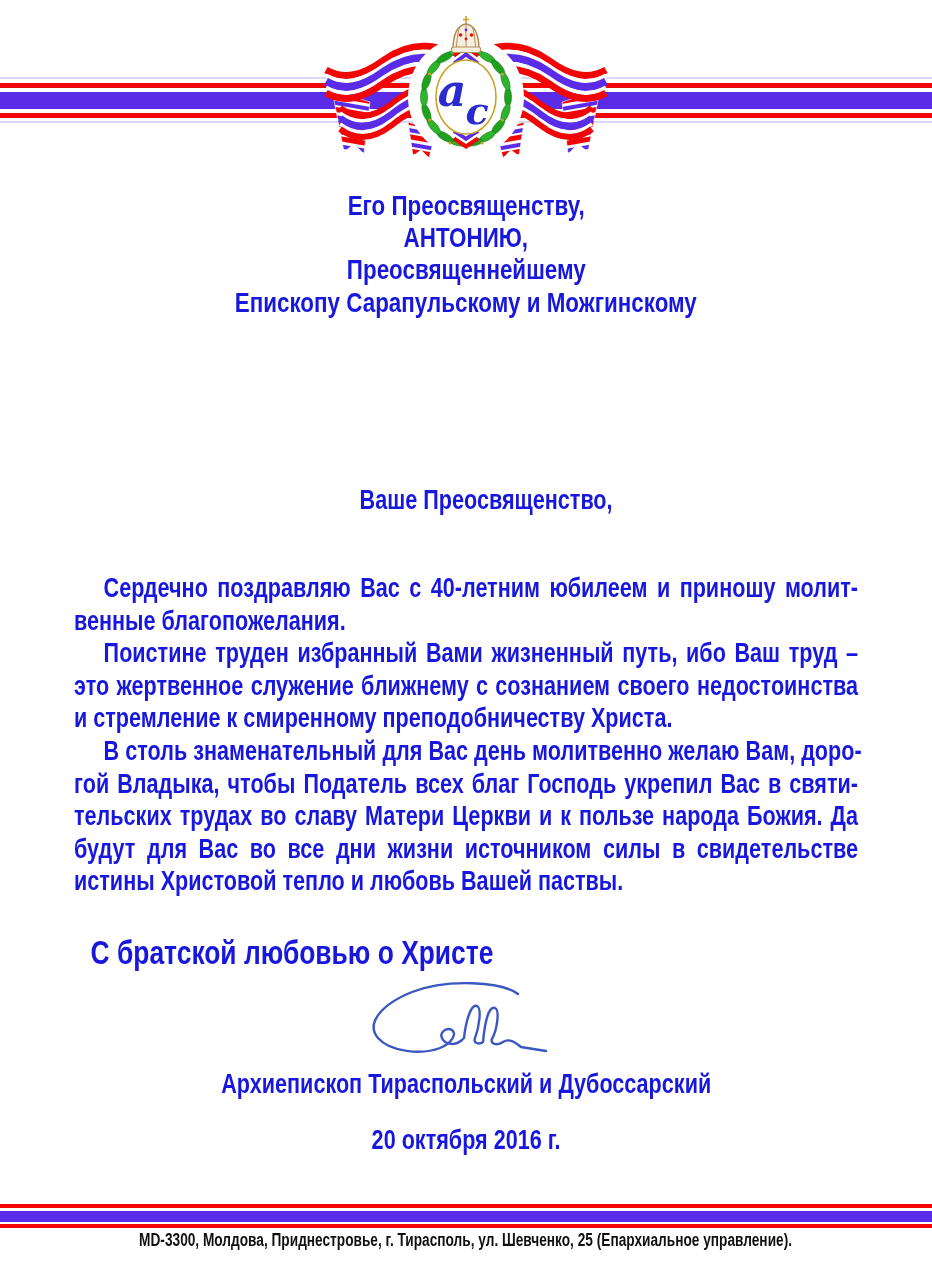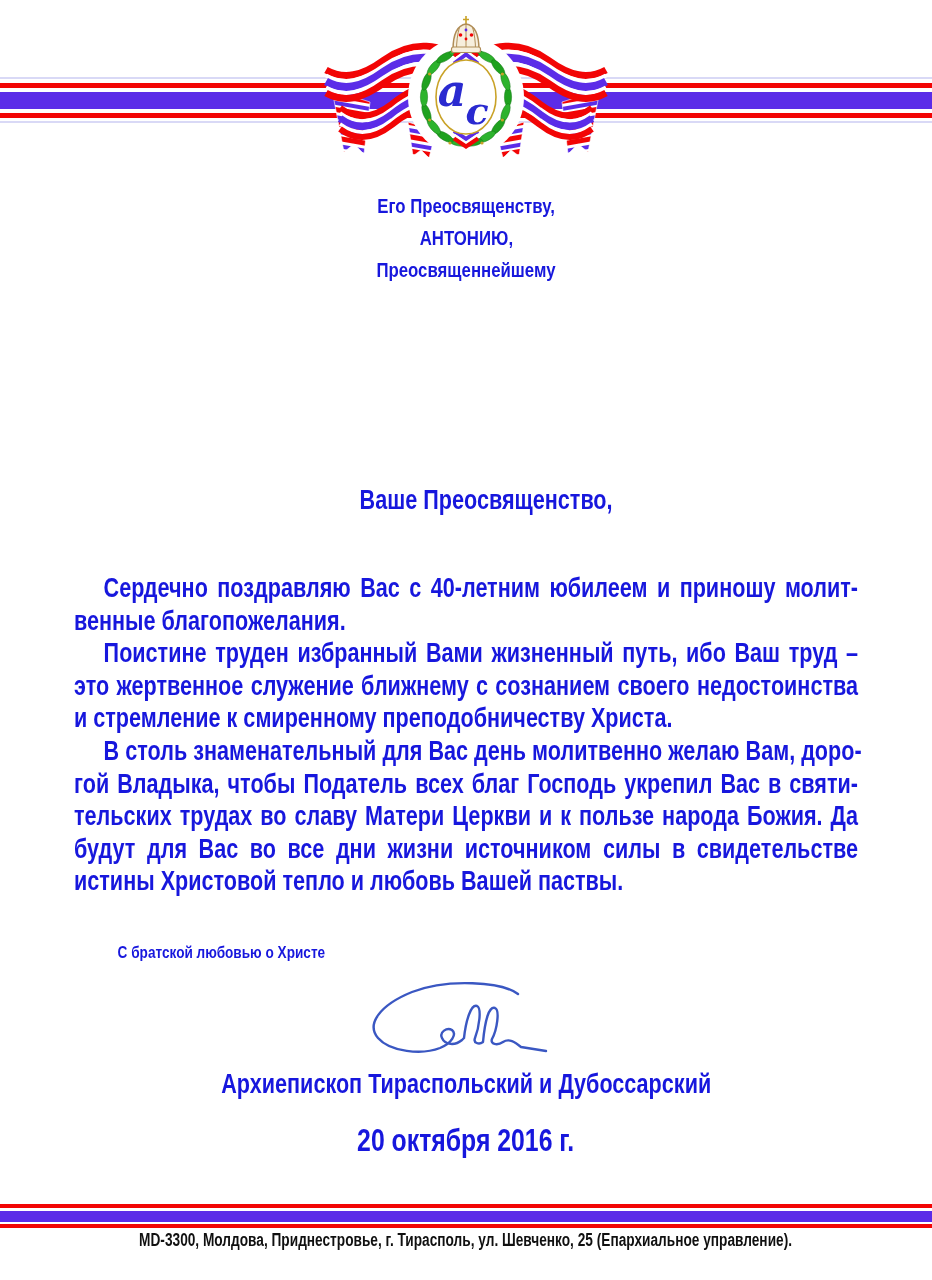--- a/index.html
+++ b/index.html
@@ -15,33 +15,33 @@
   .c-lav{background:var(--band-lavender,#d9d9f6);}
   .c-red{background:var(--band-red,#f20505);}
   .c-blu{background:var(--band-blue,#5b2ce8);}
   .c-wht{background:#ffffff;}
   
   .emblem{position:absolute;left:316px;top:4px;width:300px;height:158px;}
   
   .bluetxt{color:var(--text-blue,#1717dd);}
   .cwrap{position:absolute;left:0;right:0;text-align:center;}
   .cwrap .cx{display:inline-block;white-space:nowrap;transform:scaleX(0.8);transform-origin:50% 50%;}
-  .recipient{top:190px;font-size:21px;line-height:32.2px;}
+  .recipient{top:190px;font-size:28px;line-height:32.2px;}
   .salutation{top:484px;font-size:27px;line-height:32.6px;padding-left:40px;}
   .signer-line{top:1068px;font-size:27px;line-height:33px;text-decoration:underline;}
-  .date-line{top:1124px;font-size:31px;line-height:33px;}
+  .date-line{top:1124px;font-size:27px;line-height:33px;}
   .letter-body{position:absolute;left:74px;top:572px;width:980px;font-size:27px;}
   .bline{
     width:980px;height:32.6px;line-height:32.6px;
     transform:scaleX(0.8);transform-origin:0 50%;
     text-align:justify;text-align-last:justify;white-space:nowrap;
   }
   .bline.first{text-indent:37px;}
   .bline.plast{text-align:left;text-align-last:left;}
-  .closing{position:absolute;left:88px;top:936px;font-size:17px;line-height:33px;}
+  .closing{position:absolute;left:61px;top:936px;font-size:33px;line-height:33px;}
   .closing .cx{display:inline-block;white-space:nowrap;transform:scaleX(0.8);transform-origin:0 50%;padding-left:37px;}
   
   .signature{position:absolute;left:350px;top:980px;width:210px;height:80px;}
   
   .footer-text{position:absolute;left:0;right:0;top:1228px;text-align:center;
     color:var(--footer-text,#101010);font-size:18px;line-height:24.5px;}
   .footer-text .cx{display:inline-block;white-space:nowrap;transform:scaleX(0.76);transform-origin:50% 50%;}
 </style>
 </head>
 <body>
@@ -163,20 +163,21 @@
       <circle cx="155.5" cy="31" r="1.8" fill="var(--band-red,#f20505)"></circle>
       <circle cx="150" cy="26" r="1.4" fill="var(--band-blue,#5b2ce8)"></circle>
       <circle cx="150" cy="35" r="1.4" fill="var(--band-red,#f20505)"></circle>
     </g>
   </svg>
 
   <div class="cwrap recipient bluetxt">
     <div><span class="cx">Его Преосвященству,</span></div>
     <div><span class="cx">АНТОНИЮ,</span></div>
     <div><span class="cx">Преосвященнейшему</span></div>
+    <div><span class="cx">Епископу Сарапульскому и Можгинскому</span></div>
   </div>
 
   <div class="cwrap salutation bluetxt">
     <div><span class="cx">Ваше Преосвященство,</span></div>
   </div>
 
   <div class="letter-body bluetxt">
     <div class="bline first">Сердечно поздравляю Вас с 40-летним юбилеем и приношу молит-</div>
     <div class="bline plast">венные благопожелания.</div>
     <div class="bline first">Поистине труден избранный Вами жизненный путь, ибо Ваш труд –</div>

